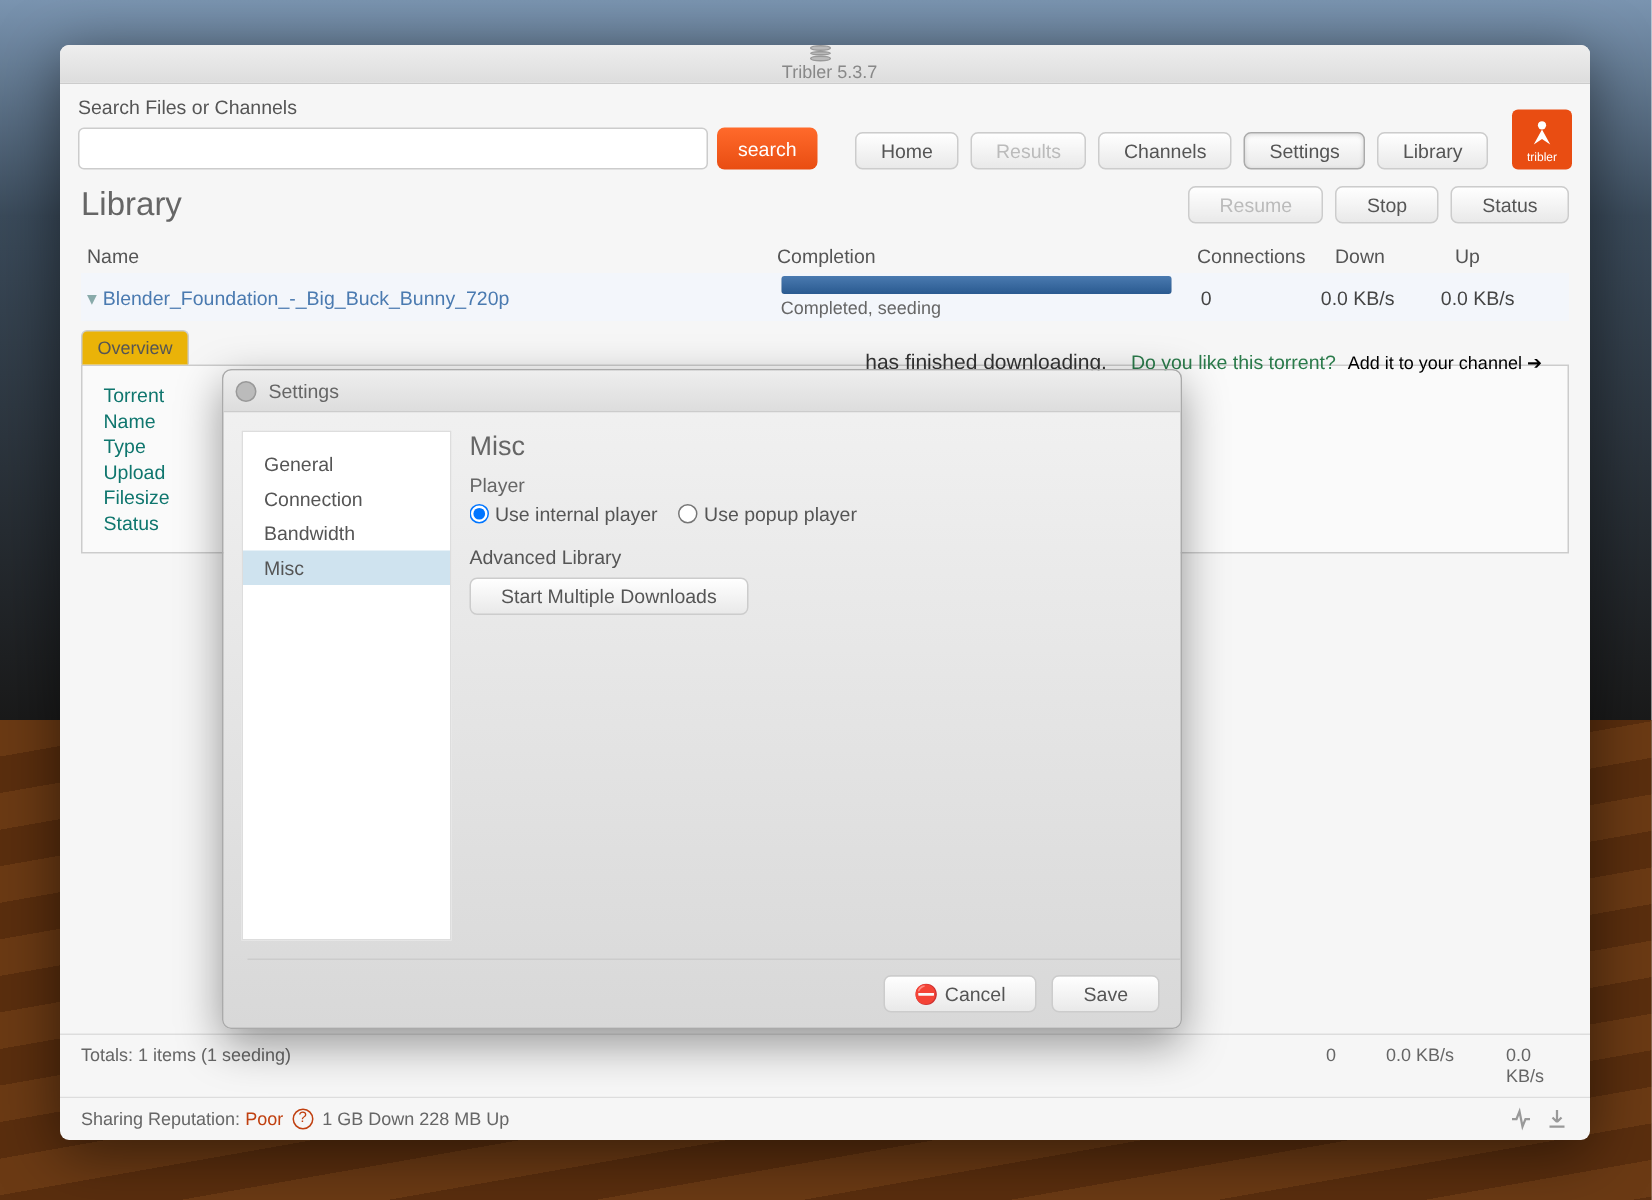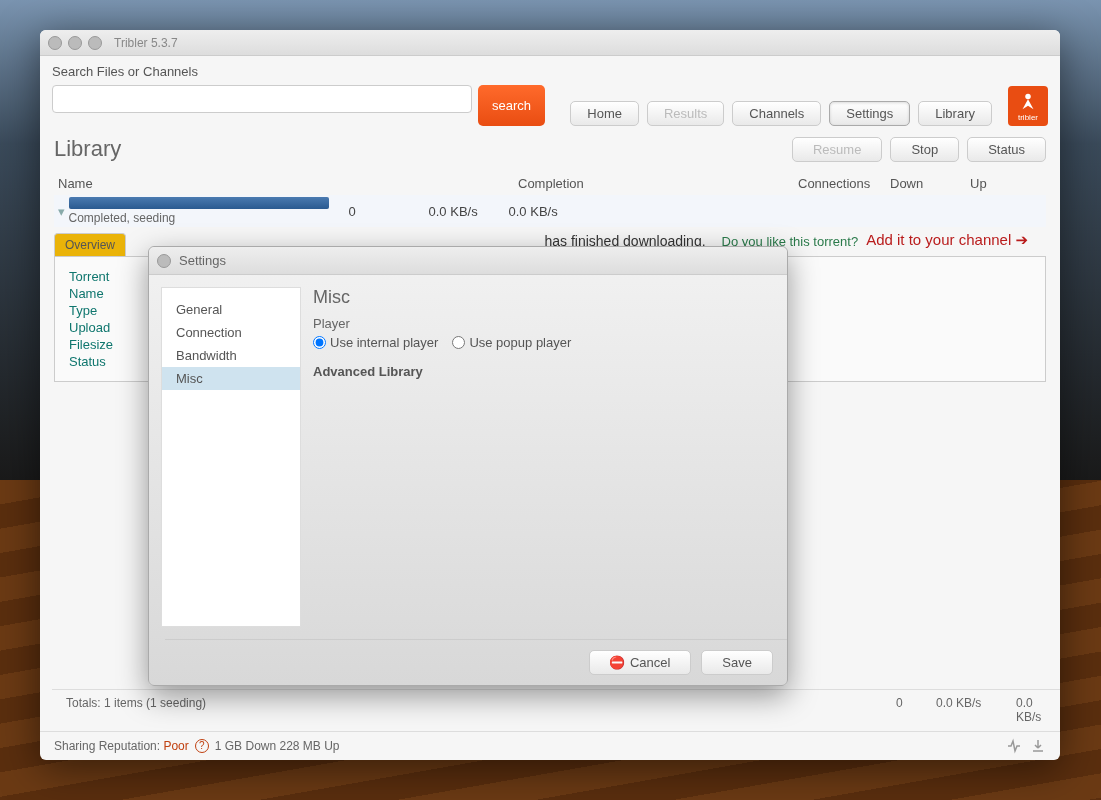--- a/index.html
+++ b/index.html
@@ -1,27 +1,27 @@
 <!DOCTYPE html>
 <html><head>
 <meta charset="utf-8">
 <style>
 * { box-sizing: border-box; margin: 0; padding: 0; font-family: "Lucida Grande", "Segoe UI", Arial, sans-serif; }
 body { width: 1101px; height: 800px; background: linear-gradient(to bottom, #7a94b0 0%, #3a4a5a 18%, #1a1a1a 60%, #3a2210 60%, #6b3a14 100%); position: relative; overflow: hidden; }
 .wood { position: absolute; left:0; right:0; bottom:0; height: 320px; background: repeating-linear-gradient(170deg, #6b3a14 0 24px, #5a2e0e 24px 48px); }
 .window { position: absolute; left: 40px; top: 30px; width: 1020px; height: 730px; background: #f6f6f6; border-radius: 6px; box-shadow: 0 8px 40px rgba(0,0,0,.5); }
-.titlebar { height: 26px; display:flex; align-items:center; padding:0 8px; background: linear-gradient(#eee,#ddd); border-radius: 6px 6px 0 0; border-bottom:1px solid #ccc; }
+.titlebar { height: 26px; display:flex; align-items:center; padding:0 8px; background: linear-gradient(#eee,#ddd); border-radius: 6px 6px 0 0; border-bottom:1px solid #ccc;flex-direction:column; }
 .tbtn { width:14px; height:14px; border-radius:50%; background:#bbb; margin-right:6px; border:1px solid #999; }
 .title { font-size:12px; color:#888; margin-left:6px; }
 .toprow { display:flex; align-items:flex-end; padding: 8px 12px 0 12px; gap: 10px; }
 .search-area { flex:1; }
 .search-label { font-size:13px; color:#555; margin-bottom:6px; display:block; }
 .search-row { display:flex; gap:6px; }
 .search-input { flex:1; max-width:420px; height:28px; border:1px solid #ccc; border-radius:4px; background:#fff; padding:0 8px; font-size:13px; }
-.search-btn { background: linear-gradient(#ff6a2b,#e94d12); color:#fff; border:none; border-radius:5px; padding: 0 14px; height:41px; font-size:13px; cursor:pointer; }
+.search-btn { background: linear-gradient(#ff6a2b,#e94d12); color:#fff; border:none; border-radius:5px; padding: 0 14px; height:28px; font-size:13px; cursor:pointer; }
 .navtabs { display:flex; gap:8px; }
 .navbtn { background: linear-gradient(#fff,#e9e9e9); border:1px solid #ccc; border-radius:5px; padding: 4px 16px; font-size:13px; color:#555; cursor:pointer; }
 .navbtn.disabled { color:#bbb; }
 .navbtn.active { border-color:#aaa; box-shadow: inset 0 1px 3px rgba(0,0,0,.15); }
 .logo { width:40px; height:40px; background:#e94d12; border-radius:4px; margin-left:6px; display:flex; flex-direction:column; align-items:center; justify-content:center; }
 .logo svg { display:block; }
 .logo-label { font-size:8px; color:#fff; }
 .content { padding: 10px 14px; }
 .lib-head { display:flex; align-items:center; }
 .lib-title { font-size:22px; color:#666; flex:1; }
@@ -48,22 +48,22 @@
 .dtab { border:1px solid #ccc; border-bottom:none; padding:4px 10px; font-size:12px; color:#555; background:#f2f2f2; margin-right:-1px; border-radius:4px 4px 0 0; }
 .dtab.active { background:#eab308; }
 .detail-box { border:1px solid #ccc; background:#fafafa; padding:10px 14px; font-size:13px; color:#444; }
 .detail-row { display:flex; margin:2px 0; }
 .detail-row .k { width:80px; color:#0f766e; }
 .detail-right { position:absolute; right:32px; top:196px; display:flex; flex-direction:row; gap:8px; align-items:flex-end; }
 .playrow { display:flex; gap:8px; align-items:center; }
 .playrow .or { font-size:12px; color:#888; }
 .finished { font-size:14px; color:#333; }
 .like-q { font-size:13px; color:#2a7a4a; margin-top:8px; }
-.share-link { font-size:15px; color:#b91c1c; cursor:pointer; }
-.footer1 { position:absolute; left:12px; right:0; bottom:30px; border-top:1px solid #ddd; padding:6px 14px; font-size:12px; color:#666; display:flex; }
+.share-link { font-size:12px; color:#000000; cursor:pointer; }
+.footer1 { position:absolute; left:0; right:0; bottom:30px; border-top:1px solid #ddd; padding:6px 14px; font-size:12px; color:#666; display:flex; }
 .footer1 .f-l { flex: 0 0 830px; }
 .footer1 .f-c { flex:0 0 40px; }
 .footer1 .f-d { flex:0 0 80px; }
 .footer1 .f-u { flex:1; }
 .footer2 { position:absolute; left:0; right:0; bottom:0; border-top:1px solid #ddd; padding:6px 14px; font-size:12px; color:#666; display:flex; align-items:center; border-radius:0 0 6px 6px; }
 .rep-poor { color:#c04010; }
 .helpic { display:inline-block; width:14px; height:14px; border:1px solid #c04010; border-radius:50%; color:#c04010; font-size:10px; text-align:center; line-height:12px; margin:0 6px; }
 .sticons { margin-left:auto; display:flex; gap:8px; color:#999; }
 .sicon { width:16px; height:16px; }
 
@@ -134,20 +134,21 @@
     <div class="cols">
       <div class="c-name">Name</div>
       <div class="c-comp">Completion</div>
       <div class="c-conn">Connections</div>
       <div class="c-down">Down</div>
       <div class="c-up">Up</div>
     </div>
 
     <div class="row">
       <span class="chev">▾</span>
+      <span class="rname">Blender_Foundation_-_Big_Buck_Bunny_720p</span>
       <span class="rcomp">
         <div class="prog">
             <div class="prog-fill"></div>
           </div>
         <div class="status-text">Completed, seeding</div>
       </span>
       <span class="rconn">0</span>
       <span class="rdown">0.0 KB/s</span>
       <span class="rup">0.0 KB/s</span>
     </div>
@@ -223,22 +224,23 @@
         <div class="radios">
           <label>
               <input type="radio" name="player" checked="" style=""> 
               <span>Use internal player</span>
             </label>
           <label>
               <input type="radio" name="player" style=""> 
               <span>Use popup player</span>
             </label>
         </div>
-        <div class="group-label" style="font-weight:700; color:#555;">Advanced Library</div>
+        <div class="group-label" style="font-weight:400; color:#555;">Advanced Library</div>
         <div class="adv-row">
+          <button class="btn">Start Multiple Downloads</button>
         </div>
       </div>
     </div>
     <div class="dlg-foot">
       <button class="btn"><span class="cancel-ic">⛔</span><span>Cancel</span></button>
       <button class="btn">Save</button>
     </div>
   </div>
 
 </div>

